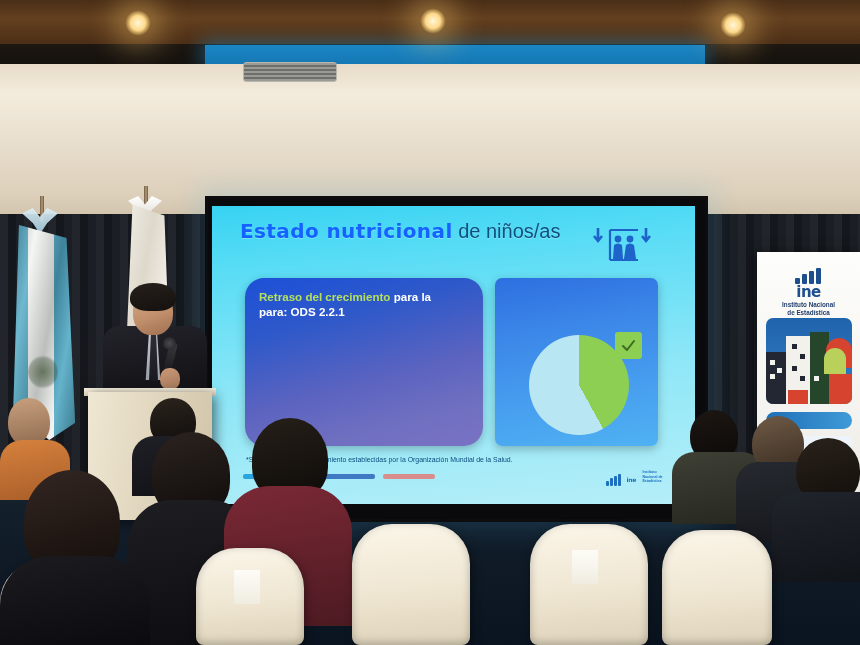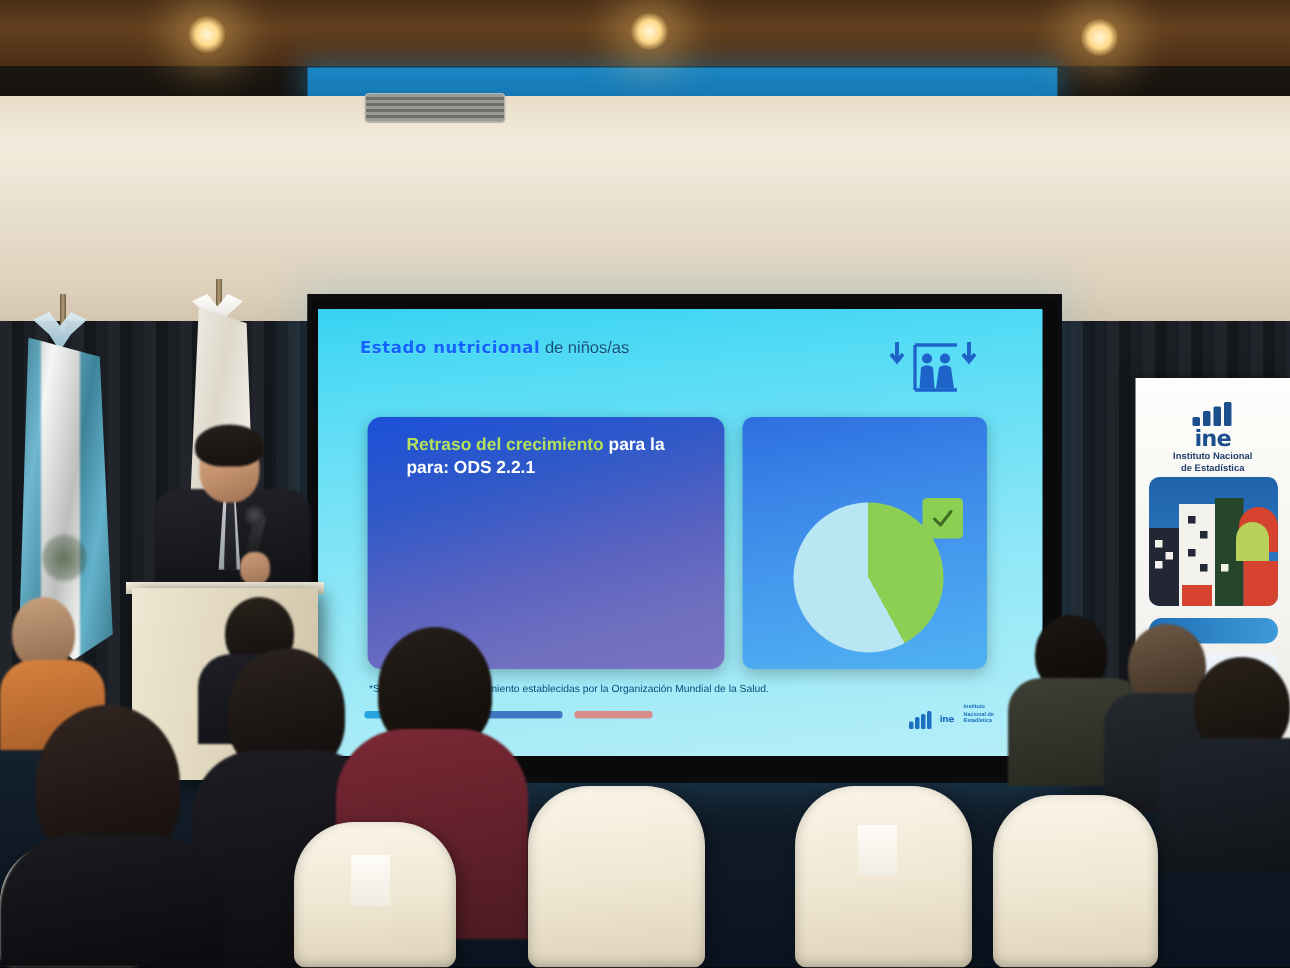--- a/index.html
+++ b/index.html
@@ -134,33 +134,33 @@
     box-shadow:0 0 26px 6px rgba(60,170,230,.18);
   }
   .slide{
     position:absolute;left:212px;top:206px;width:483px;height:298px;
     background:linear-gradient(175deg,#37d2f2 0%,#57dcf5 18%,#8fe7f7 58%,#b5eef8 100%);
     overflow:hidden;
   }
   
   .slide-title{
     position:absolute;left:28px;top:16px;width:360px;
-    color:#0d4f86;font-size:11px;line-height:19px;
+    color:#0d4f86;font-size:20px;line-height:19px;
     text-shadow:0 1px 0 rgba(255,255,255,.25);
   }
   .t-strong{font-family:"DejaVu Sans",sans-serif;font-weight:bold;color:#1462ff;letter-spacing:.4px;}
   .t-reg{font-weight:normal;color:#10507f;}
   .title-icon{position:absolute;left:378px;top:14px;width:64px;height:44px;}
 
   
   .card-left{
-    position:absolute;left:33px;top:72px;width:238px;height:168px;border-radius:9px;
+    position:absolute;left:33px;top:72px;width:238px;height:168px;border-radius:19px;
     background:linear-gradient(165deg,#1c50d8 0%,#2f59c9 28%,#5a63c0 58%,#6f6fc0 80%,#7a72c4 100%);
     box-shadow:0 3px 10px rgba(0,0,0,.25);
-    padding:12px 26px;box-sizing:border-box;
+    padding:12px 14px;box-sizing:border-box;
   }
   .card-left-head{font-size:11.6px;line-height:14.5px;font-weight:bold;color:#ffffff;}
   .hl-green{color:#b4e05c;}
   .card-left-body{margin-top:9px;font-size:10.6px;line-height:13.4px;color:#eef2ff;}
   .card-left-body p{margin:0 0 7px 0;}
 
   
   .card-right{
     position:absolute;left:283px;top:72px;width:163px;height:168px;border-radius:7px;
     background:linear-gradient(170deg,#2d6fe0 0%,#3b86e8 30%,#48a0ef 70%,#4fb2f2 100%);

